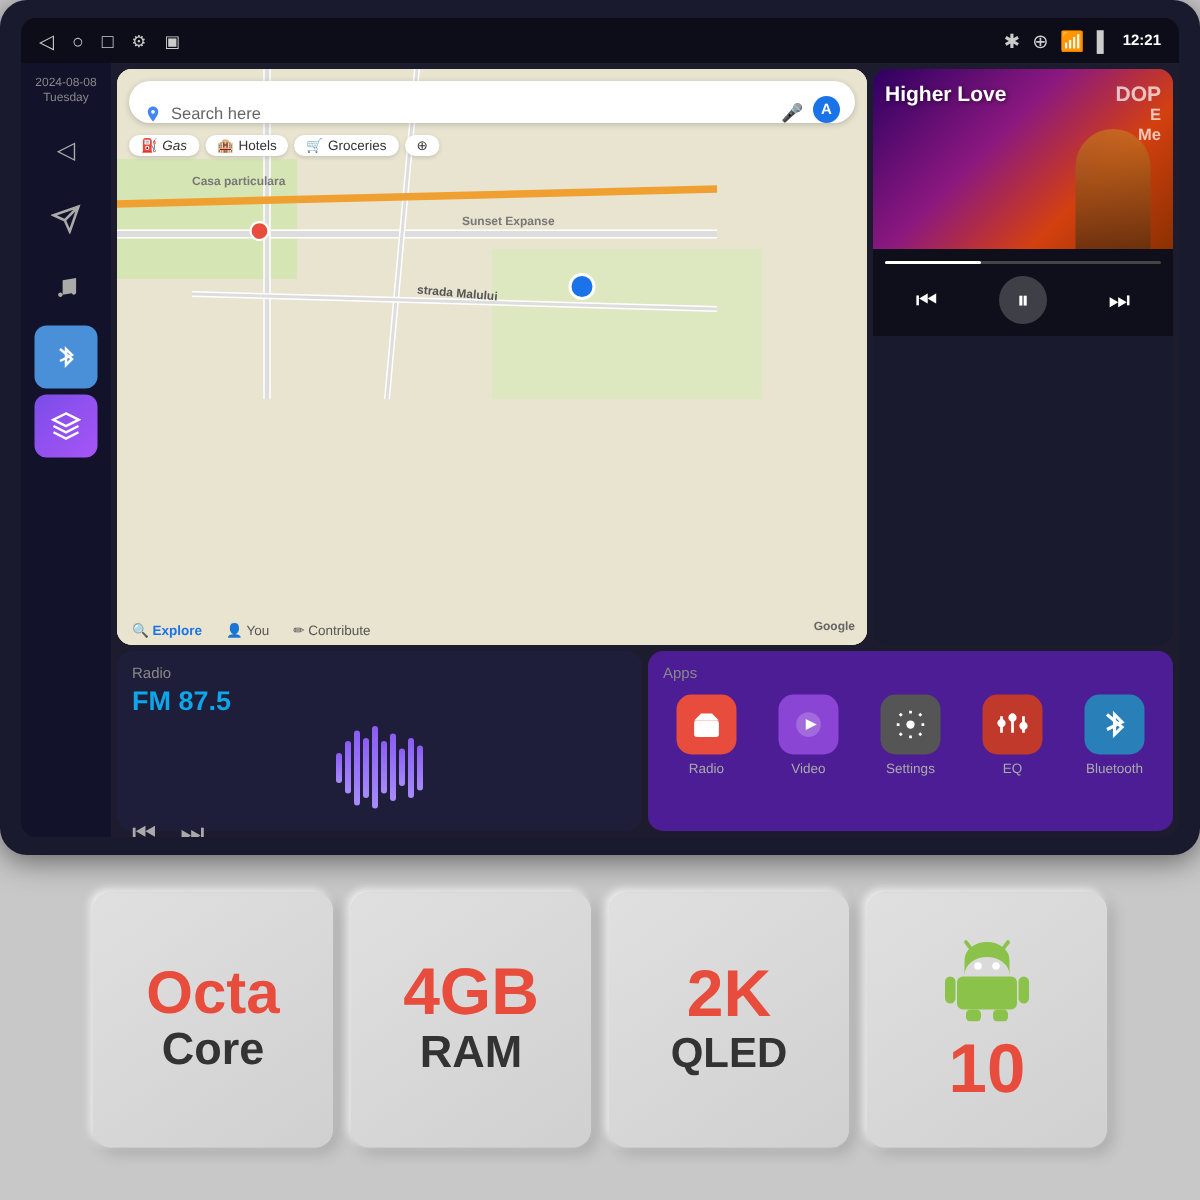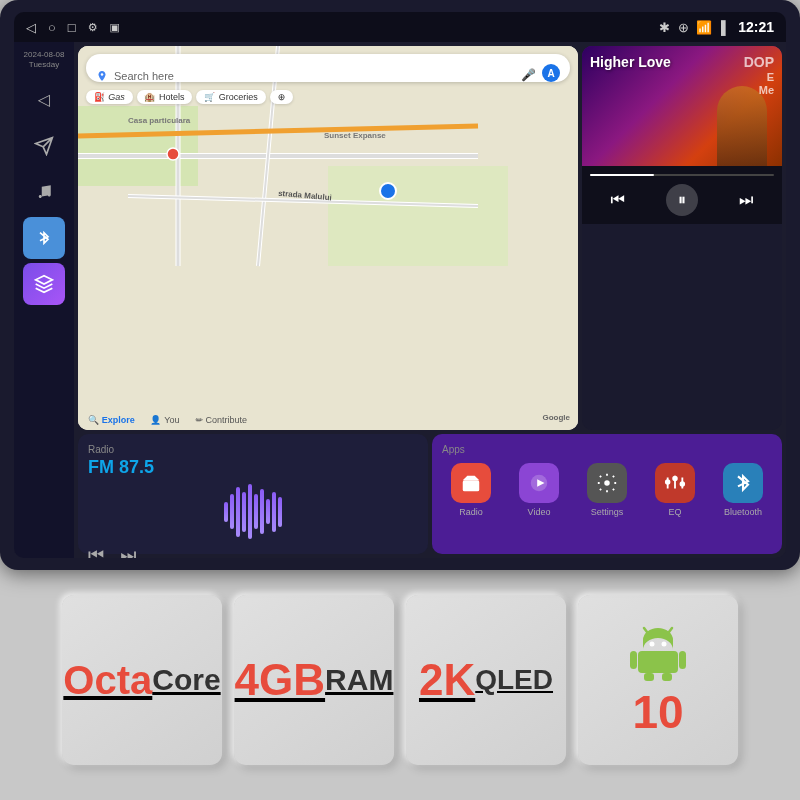--- a/index.html
+++ b/index.html
@@ -56,21 +56,21 @@
     .status-right {
       display: flex;
       gap: 8px;
       align-items: center;
       color: #ccc;
       font-size: 13px;
     }
     .time {
       color: white;
       font-weight: bold;
-      font-size: 14px;
+      font-size: 10px;
     }
 
     
     .main-content {
       display: flex;
       flex: 1;
       overflow: hidden;
     }
 
     
@@ -376,26 +376,26 @@
       gap: 12px;
       padding: 20px;
     }
 
     .spec-card {
       background: linear-gradient(145deg, #e0e0e0, #d0d0d0);
       border-radius: 12px;
       width: 160px;
       height: 170px;
       display: flex;
+      flex-direction: column;
       align-items: center;
       justify-content: center;
       box-shadow: 4px 4px 10px rgba(0,0,0,0.15), -2px -2px 6px rgba(255,255,255,0.8);
       text-align: center;
       padding: 12px;
-      text-decoration: underline;
     }
 
     
     .android-card {
       background: linear-gradient(145deg, #e0e0e0, #d0d0d0);
       border-radius: 12px;
       width: 160px;
       height: 170px;
       display: flex;
       flex-direction: column;
@@ -517,21 +517,21 @@
 
             <div class="map-tabs">
               <div class="map-tab">⛽ <span style="font-size:9px;font-style:italic;">Gas</span></div>
               <div class="map-tab">🏨 <span style="font-size:9px;">Hotels</span></div>
               <div class="map-tab">🛒 <span style="font-size:9px;">Groceries</span></div>
               <div class="map-tab">⊕</div>
             </div>
 
             <div class="map-label" style="top:70px;left:50px;color:#777;font-size:8px;">Casa particulara</div>
             <div class="map-label" style="top:145px;left:200px;color:#555;font-size:8px;transform:rotate(5deg);">strada Malului</div>
-            <div class="map-label" style="top:85px;left:230px;color:#777;font-size:8px;margin-left:16px;">Sunset Expanse</div>
+            <div class="map-label" style="top:97px;left:230px;color:#777;font-size:8px;">Sunset Expanse</div>
 
             <div class="map-bottom-tabs" style="bottom:5px;left:0;right:0;justify-content:flex-start;gap:16px;padding-left:10px;">
               <span style="color:#1a73e8;font-weight:bold;font-size:9px;">🔍 Explore</span>
               <span style="font-size:9px;">👤 You</span>
               <span style="font-size:9px;">✏ Contribute</span>
             </div>
             <div class="google-logo">Google</div>
           </div>
 
           <div class="music-panel">

